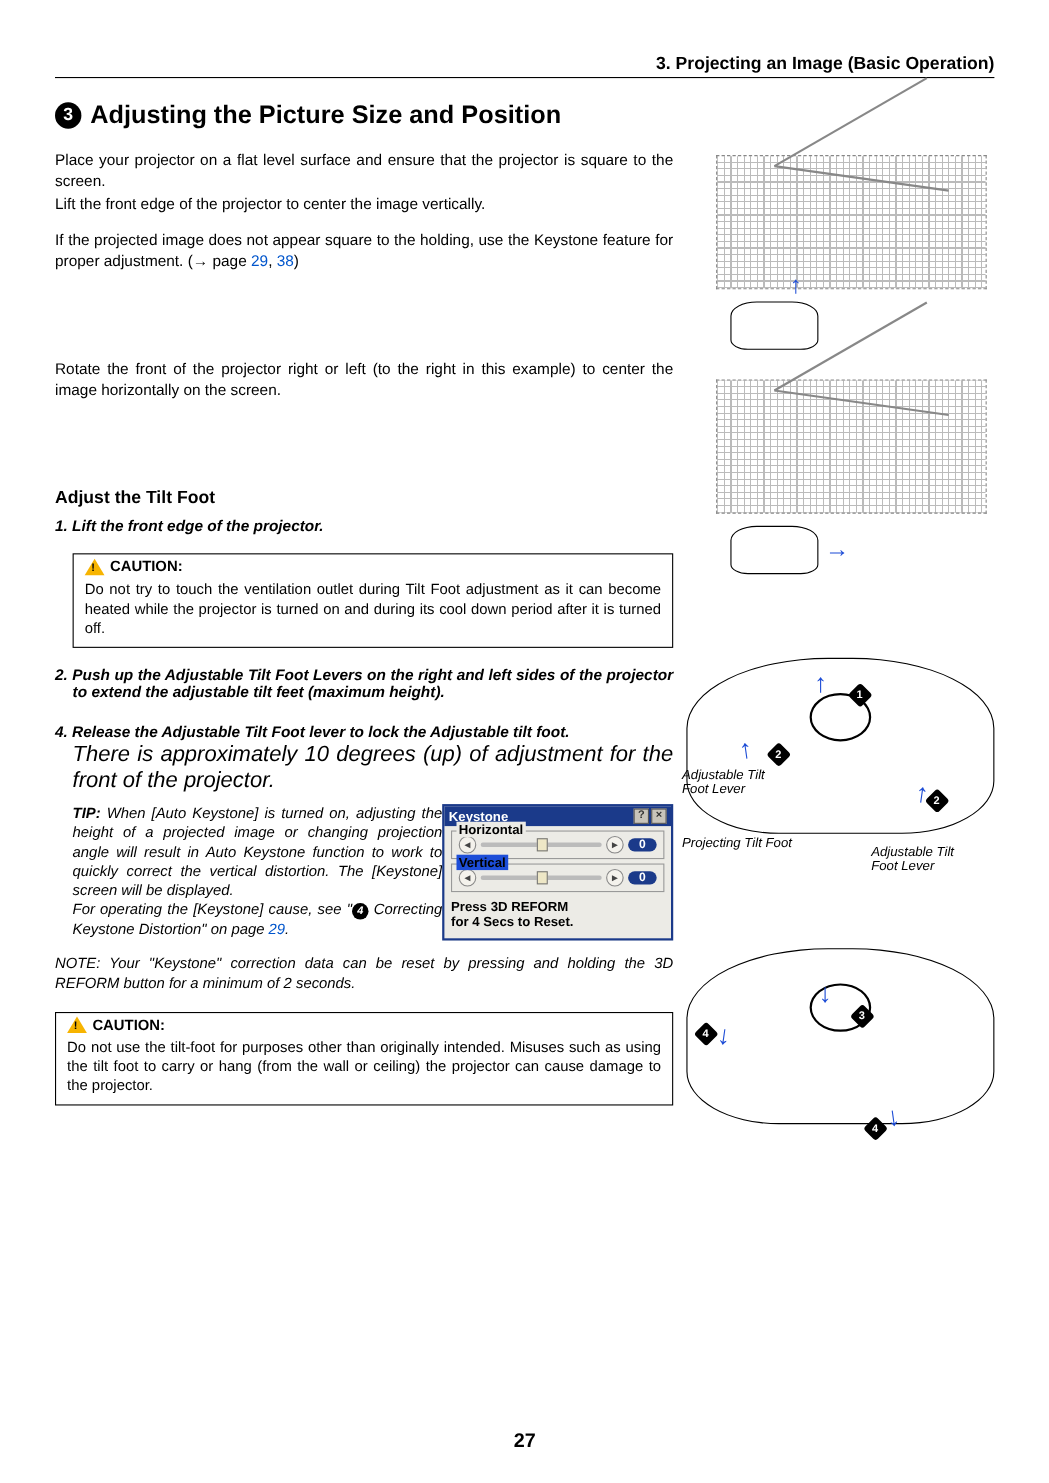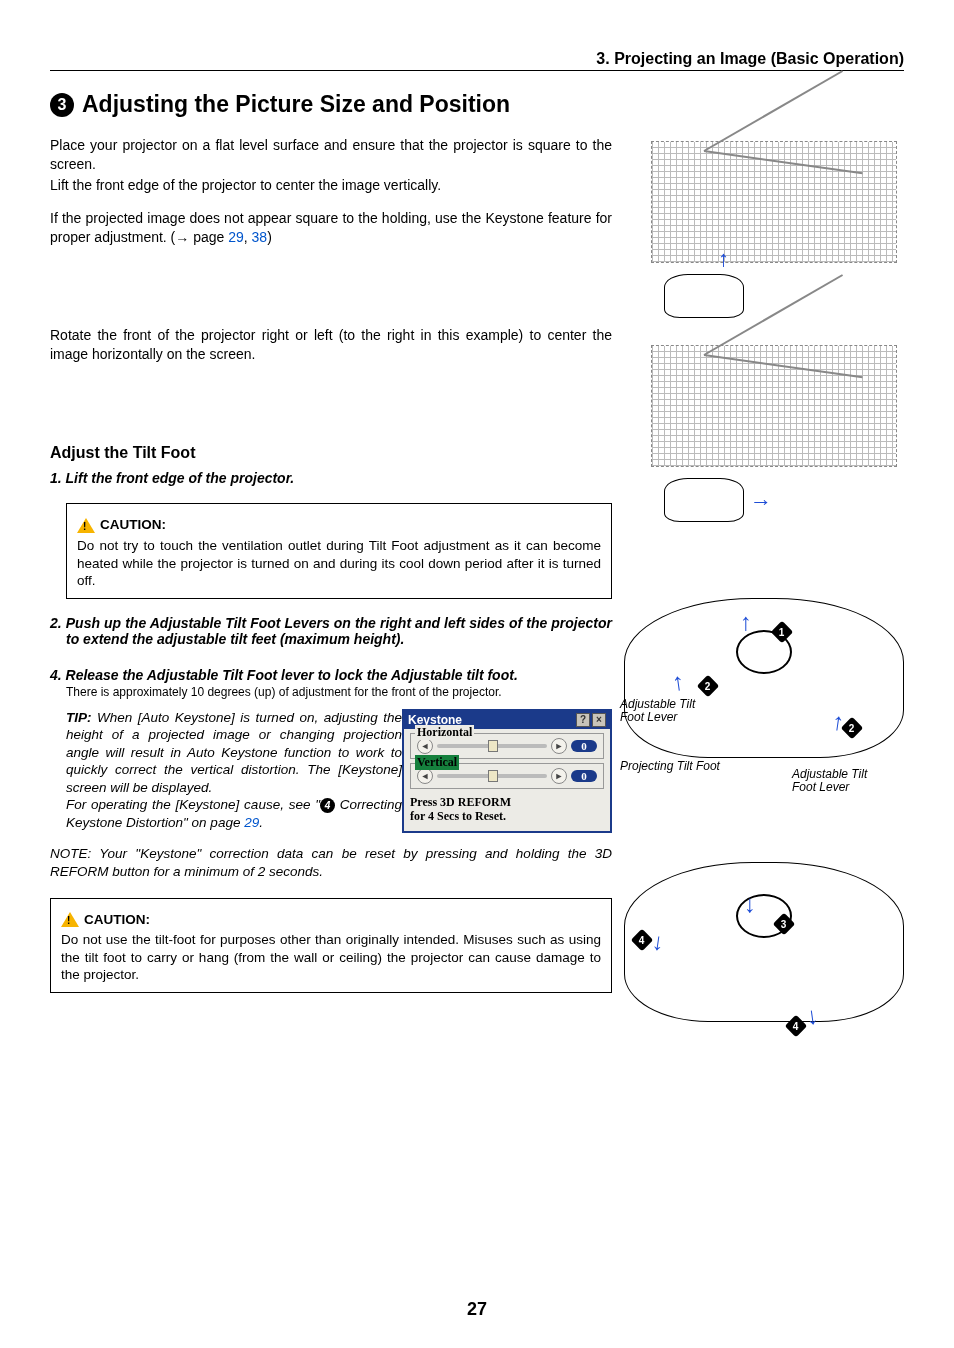--- a/index.html
+++ b/index.html
@@ -72,29 +72,30 @@
   .step {
     font-weight: 700;
     font-style: italic;
     font-size: 14px;
     margin-bottom: 8px;
     text-align: justify;
     padding-left: 16px;
     text-indent: -16px;
   }
   .step-follow {
-    font-size: 12px;
+    font-style: italic;
+    font-size: 20px;
     text-align: justify;
     padding-left: 16px;
     margin-top: 2px;
     margin-bottom: 10px;
   }
   .caution-box {
     border: 1px solid #000;
-    padding: 12px 10px 8px 10px;
+    padding: 2px 10px 8px 10px;
     margin: 17px 0 16px 16px;
     font-size: 13.5px;
     line-height: 1.3;
     text-align: justify;
   }
   .caution-box.wide { margin-left: 0; }
   .caution-head {
     display: inline-flex;
     align-items: center;
     gap: 5px;
@@ -135,21 +136,21 @@
   }
   .keystone-titlebar {
     background: #1b3a8a;
     color: #fff;
     display:flex; align-items:center; justify-content:space-between;
     padding: 2px 4px;
     font-weight: 700;
   }
   .kbtns { display:flex; gap:2px; }
   .kbtn { width:14px; height:14px; background:#c8c4ba; border:1px solid #555; display:inline-flex;align-items:center;justify-content:center;font-size:10px;color:#333; }
-  .kinner { padding: 4px 6px 8px 6px; font-family: Liberation Serif, serif; }
+  .kinner { padding: 4px 6px 8px 6px; }
   .kgroup { border:1px solid #999; padding:4px 6px 4px 6px; margin-bottom:4px; position:relative; }
   .slider-row { display:flex; align-items:center; gap:4px; }
   .arrowbtn { width:16px;height:16px;border:1px solid #888;border-radius:50%;background:#f4f2ec;display:inline-flex;align-items:center;justify-content:center;font-size:9px;color:#444; }
   .track { flex:1; height:4px; background:#bbb; position:relative; border-radius:2px; }
   .thumb { position:absolute; top:-4px; width:10px; height:12px; background:#eee7c6; border:1px solid #777; }
   .valbox { background:#1b3a8a; color:#fff; padding:0 6px; border-radius:8px; min-width:26px; text-align:center; font-weight:700; font-size:11px; }
   .kfoot { font-weight:700; font-size:12px; margin-top:6px; line-height:1.2; }
 
   .note-text {
     font-style: italic;
@@ -267,21 +268,21 @@
             <div class="slider-row">
               <span class="arrowbtn">◄</span>
               <div class="track">
                   <div class="thumb" style="left:46%;"></div>
                 </div>
               <span class="arrowbtn">►</span>
               <span class="valbox">0</span>
             </div>
           </div>
           <div class="kgroup">
-            <span class="legend" style="position:absolute;top:-9px;left:4px;background:#15803d;padding:0 2px;font-weight:700;">Vertical</span>
+            <span class="legend" style="position:absolute;top:-9px;left:4px;background:#1d4ed8;padding:0 2px;font-weight:700;">Vertical</span>
             <div class="slider-row">
               <span class="arrowbtn">◄</span>
               <div class="track">
                   <div class="thumb" style="left:46%;"></div>
                 </div>
               <span class="arrowbtn">►</span>
               <span class="valbox">0</span>
             </div>
           </div>
           <div class="kfoot">

